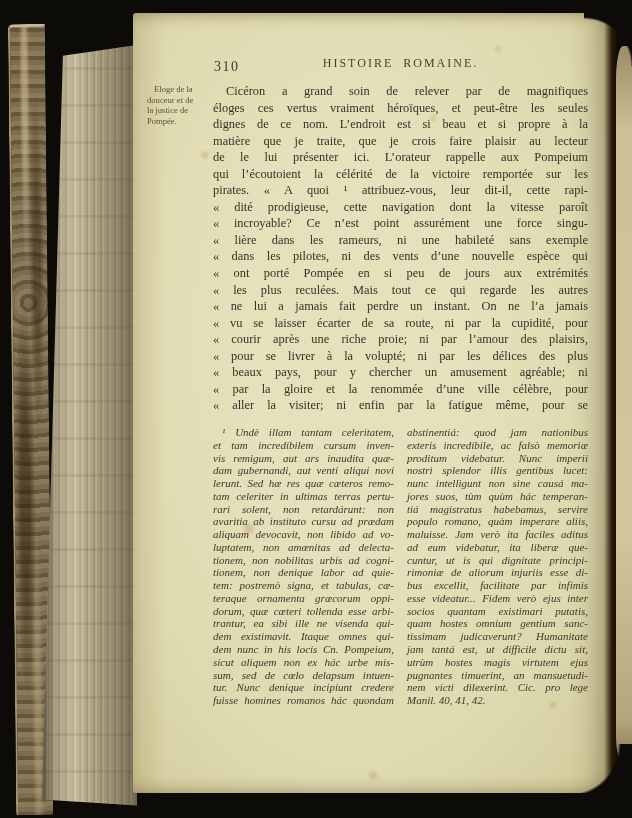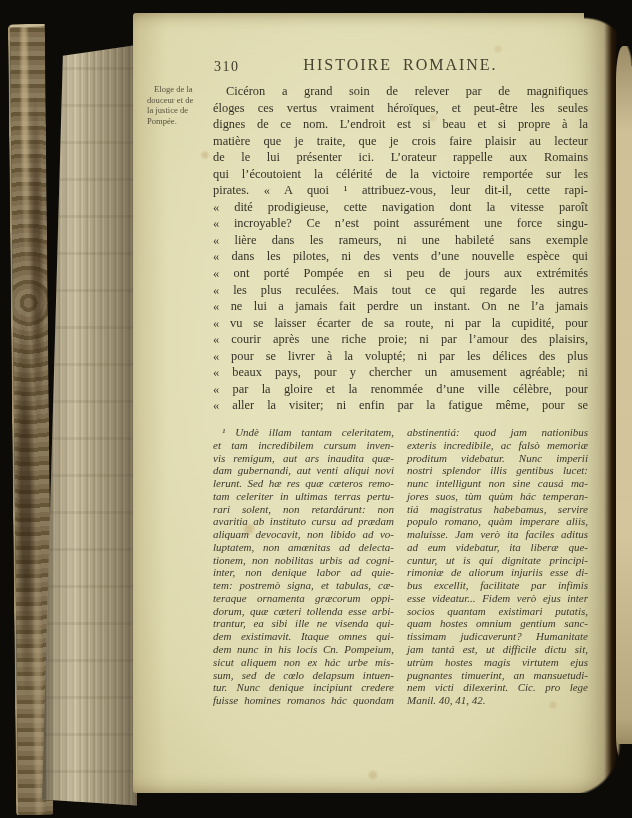--- a/index.html
+++ b/index.html
@@ -66,21 +66,21 @@
     position:absolute; left:568px; top:744px; width:64px; height:74px;
     background:radial-gradient(circle at 0% 0%, rgba(12,11,8,0) 51%, #0c0b08 54%);
   }
   
   .pagenum {
     position:absolute; left:214px; top:43px;
     font-size:14px; letter-spacing:1.5px; color:#3e3b2e;margin-top:16px;
   }
   .running {
     position:absolute; left:213px; top:56px; width:375px; text-align:center;
-    font-size:16px; letter-spacing:2px; word-spacing:5px; color:#45422f;
+    font-size:12px; letter-spacing:2px; word-spacing:5px; color:#45422f;
   }
   .margin-note {
     position:absolute; left:147px; top:84px; width:64px;
     font-size:8.6px; line-height:10.6px; color:#57523d;
   }
   .margin-note div:first-child { text-indent:7px; }
   .main-text {
     position:absolute; left:213px; top:83px; width:375px;
     font-size:12.4px; line-height:16.55px; color:#343228; word-spacing:1px;
   }
@@ -116,21 +116,21 @@
       <div>douceur et de</div>
       <div>la justice de</div>
       <div>Pompée.</div>
     </div>
 
   <div class="main-text">
       <div>Cicéron a grand soin de relever par de magnifiques</div>
       <div>éloges ces vertus vraiment héroïques, et peut-être les seules</div>
       <div>dignes de ce nom. L’endroit est si beau et si propre à la</div>
       <div>matière que je traite, que je crois faire plaisir au lecteur</div>
-      <div>de le lui présenter ici. L’orateur rappelle aux Romains</div>
+      <div>de le lui présenter ici. L’orateur rappelle aux Pompeium</div>
       <div>qui l’écoutoient la célérité de la victoire remportée sur les</div>
       <div>pirates. « A quoi ¹ attribuez-vous, leur dit-il, cette rapi-</div>
       <div>« dité prodigieuse, cette navigation dont la vitesse paroît</div>
       <div>« incroyable? Ce n’est point assurément une force singu-</div>
       <div>« lière dans les rameurs, ni une habileté sans exemple</div>
       <div>« dans les pilotes, ni des vents d’une nouvelle espèce qui</div>
       <div>« ont porté Pompée en si peu de jours aux extrémités</div>
       <div>« les plus reculées. Mais tout ce qui regarde les autres</div>
       <div>« ne lui a jamais fait perdre un instant. On ne l’a jamais</div>
       <div>« vu se laisser écarter de sa route, ni par la cupidité, pour</div>
@@ -146,21 +146,21 @@
       <div>et tam incredibilem cursum inven-</div>
       <div>vis remigum, aut ars inaudita quæ-</div>
       <div>dam gubernandi, aut venti aliqui novi</div>
       <div>lerunt. Sed hæ res quæ cæteros remo-</div>
       <div>tam celeriter in ultimas terras pertu-</div>
       <div>rari solent, non retardárunt: non</div>
       <div>avaritia ab instituto cursu ad prædam</div>
       <div>aliquam devocavit, non libido ad vo-</div>
       <div>luptatem, non amœnitas ad delecta-</div>
       <div>tionem, non nobilitas urbis ad cogni-</div>
-      <div>inter, non denique labor ad quie-</div>
+      <div>tionem, non denique labor ad quie-</div>
       <div>tem: postremò signa, et tabulas, cæ-</div>
       <div>teraque ornamenta græcorum oppi-</div>
       <div>dorum, quæ cæteri tollenda esse arbi-</div>
       <div>trantur, ea sibi ille ne visenda qui-</div>
       <div>dem existimavit. Itaque omnes qui-</div>
       <div>dem nunc in his locis Cn. Pompeium,</div>
       <div>sicut aliquem non ex hác urbe mis-</div>
       <div>sum, sed de cœlo delapsum intuen-</div>
       <div>tur. Nunc denique incipiunt credere</div>
       <div>fuisse homines romanos hác quondam</div>

